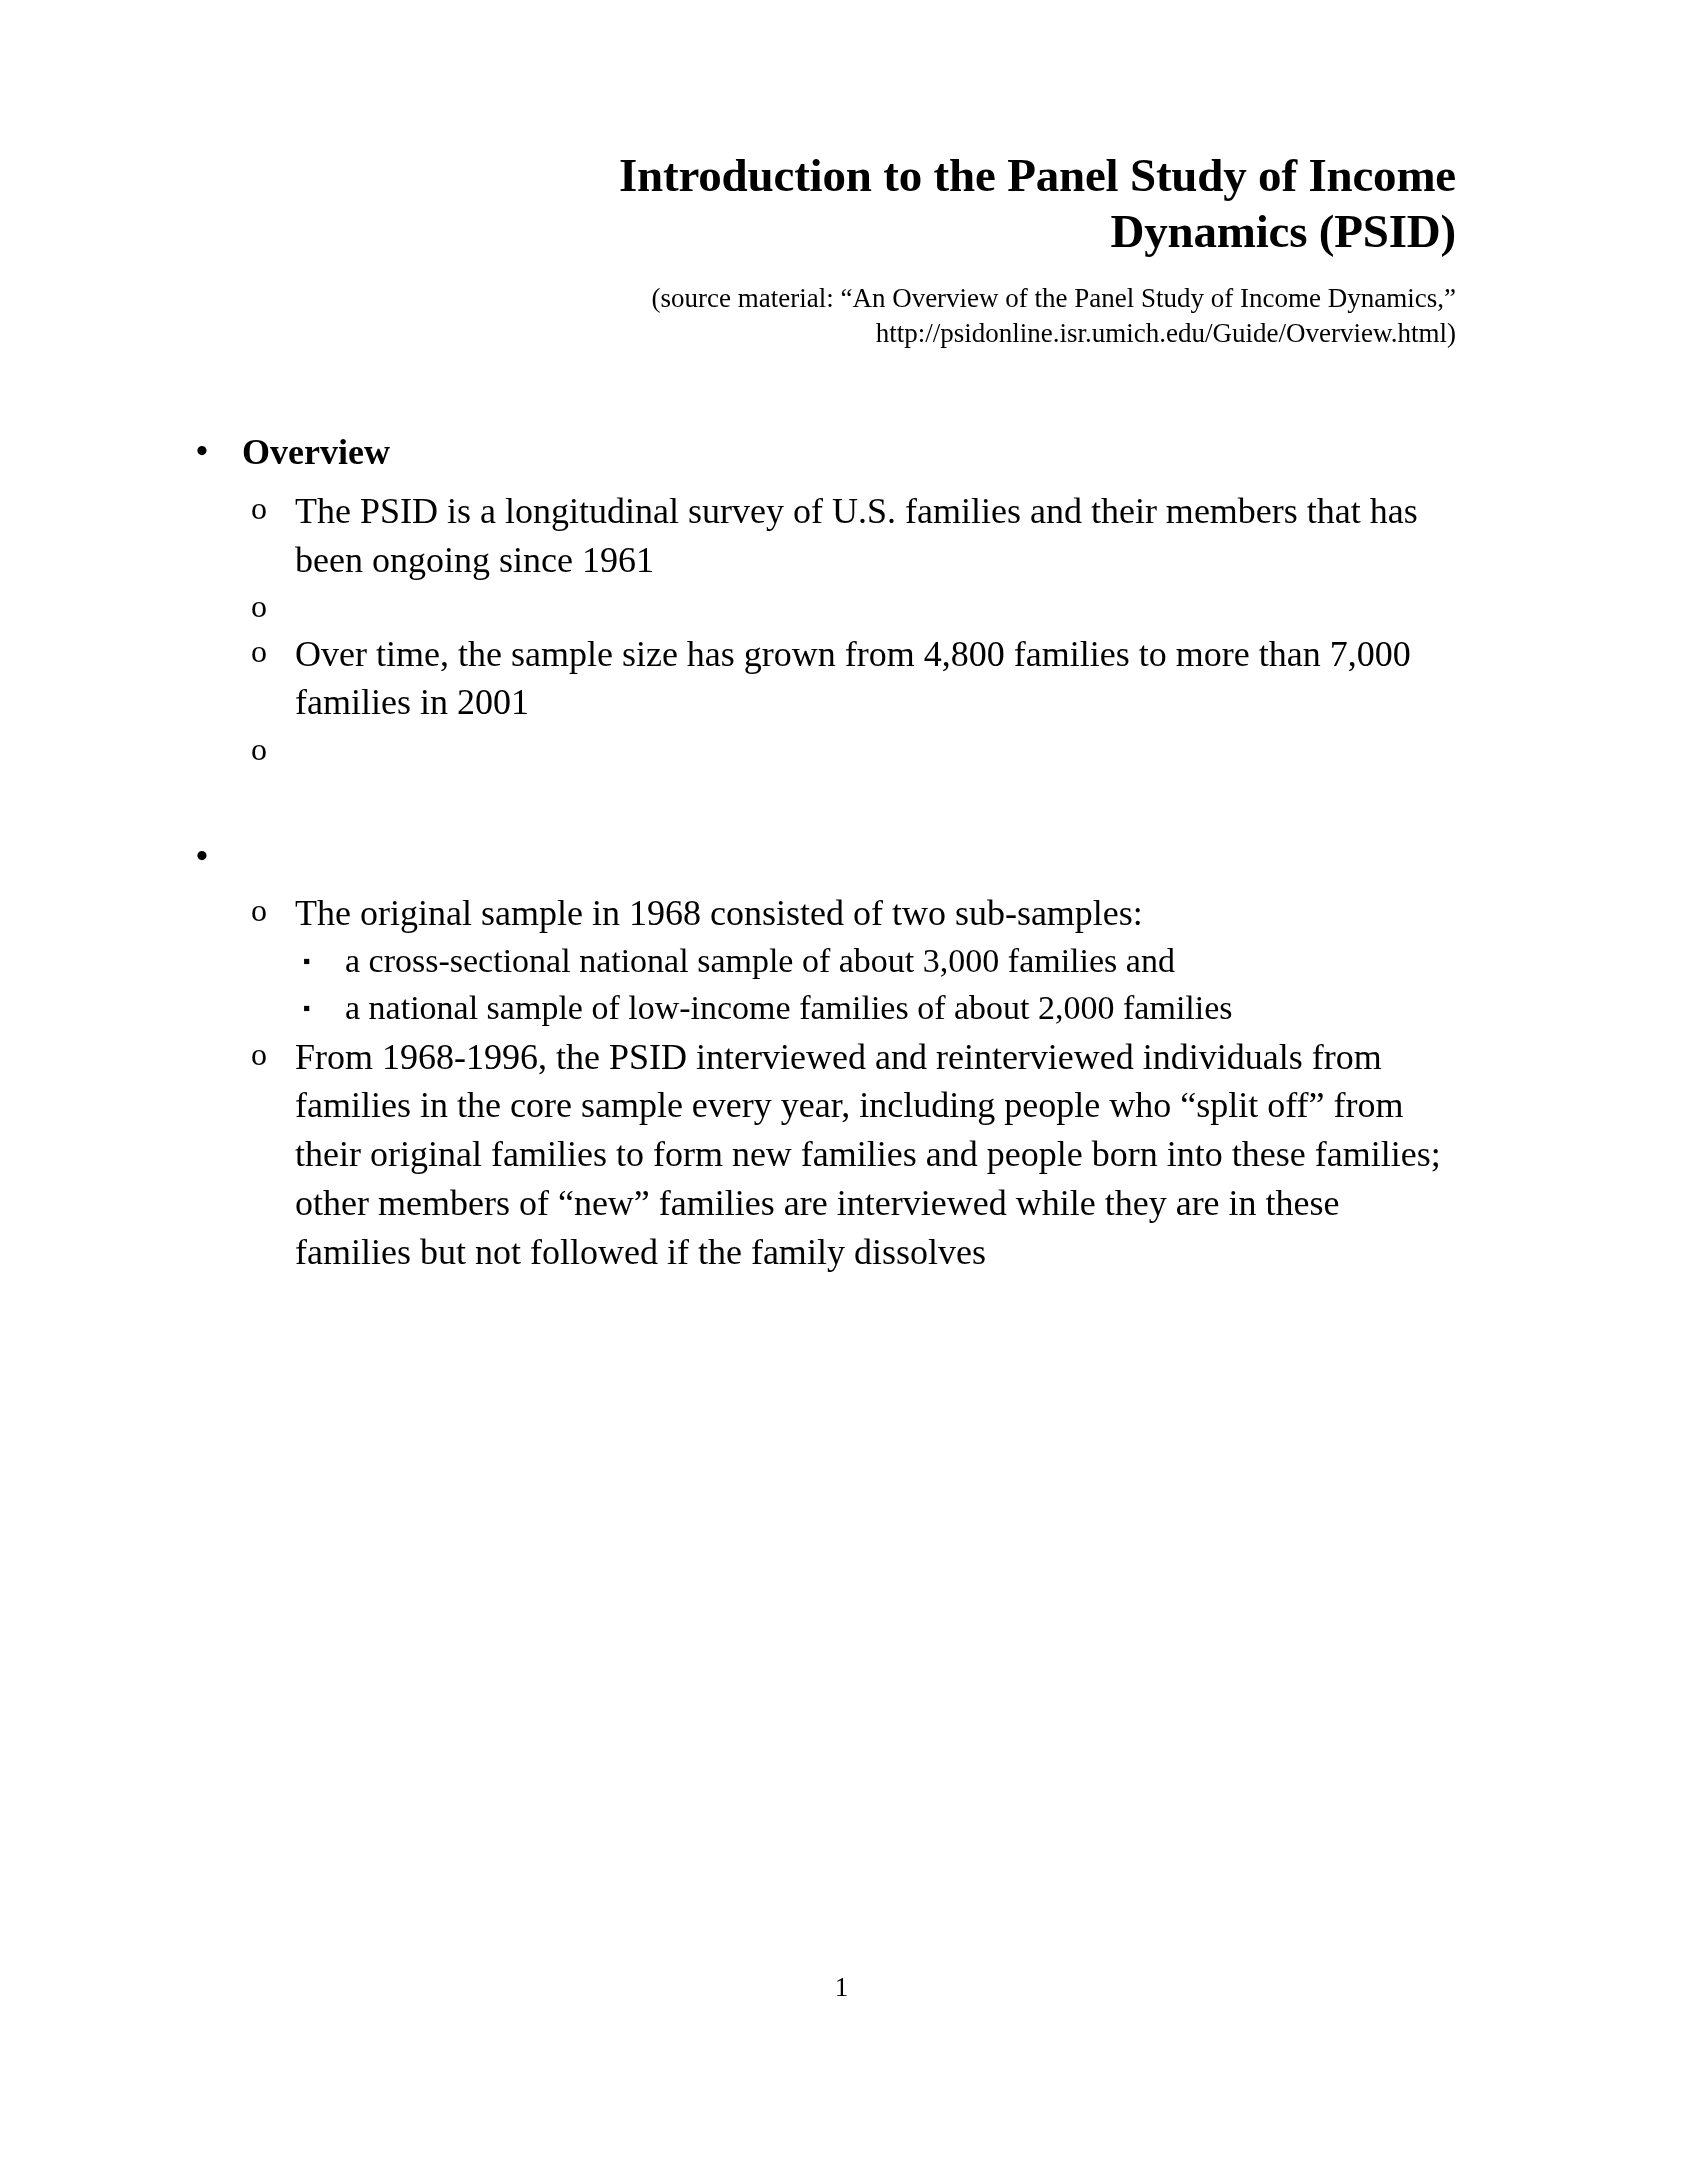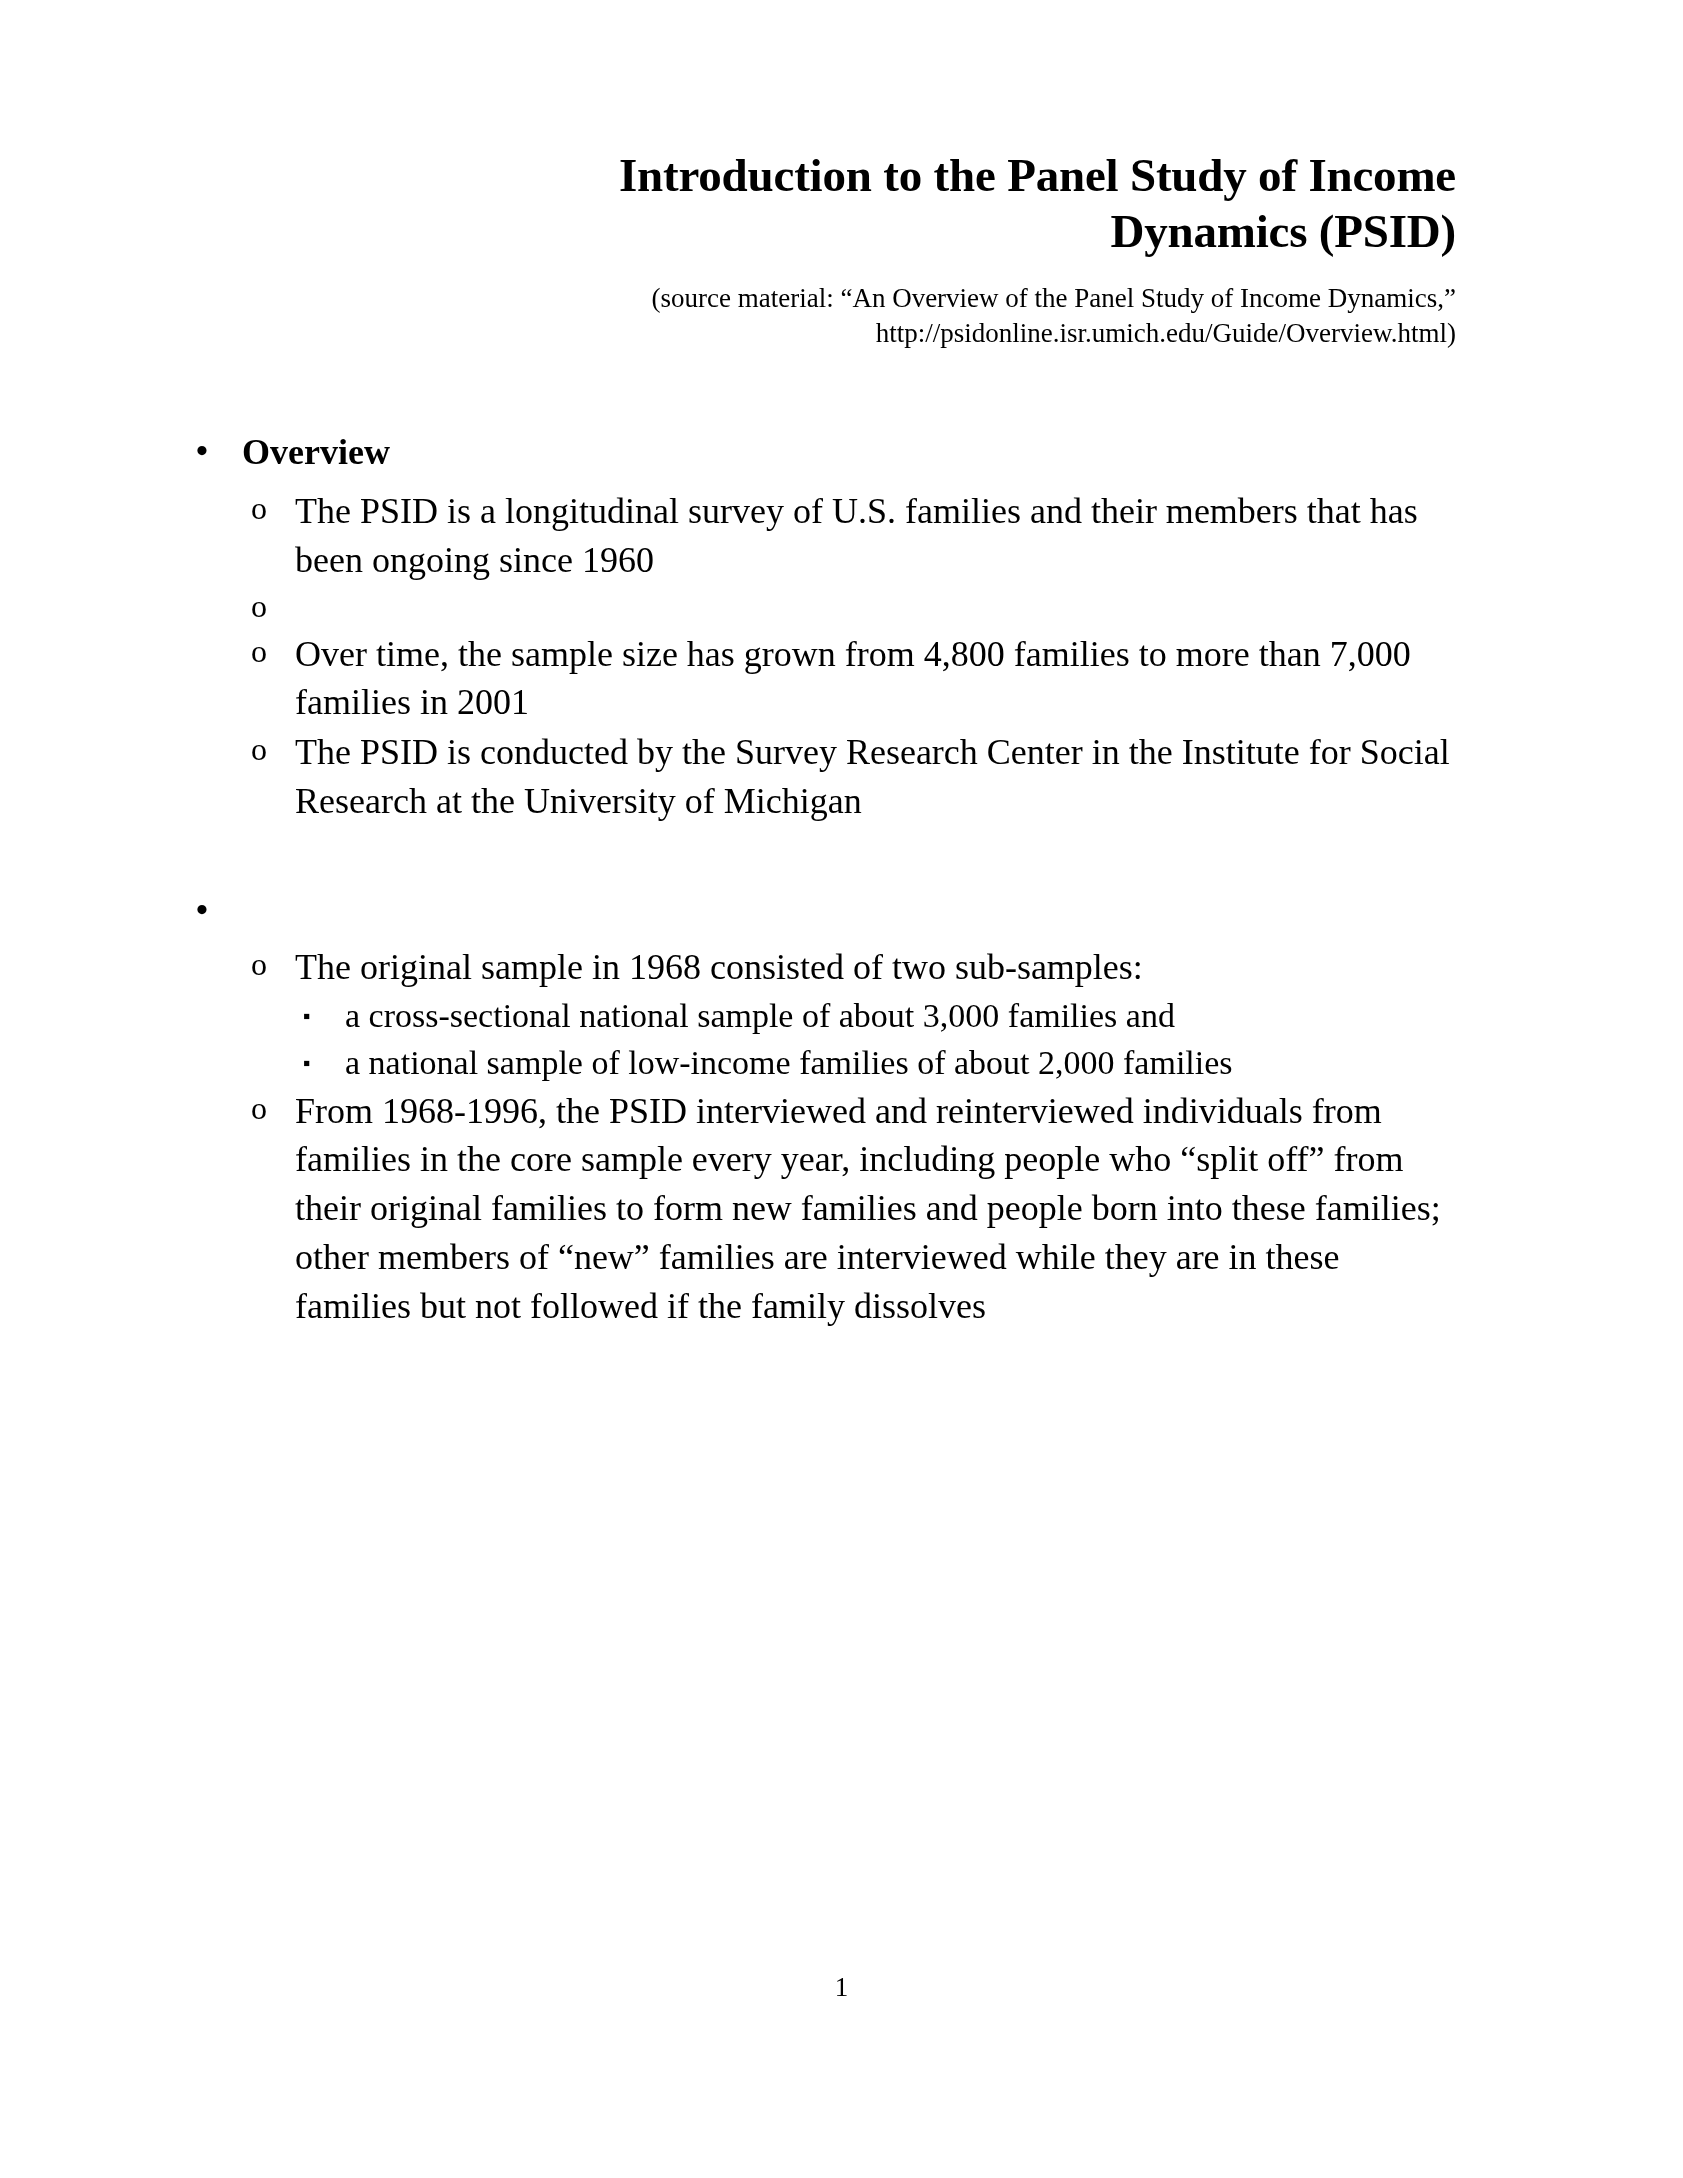--- a/index.html
+++ b/index.html
@@ -143,35 +143,34 @@
 
     <div class="section">
 
       <div class="row lvl1">
         <span class="marker">•</span>
         <span class="text">Overview</span>
       </div>
 
       <div class="row lvl2">
         <span class="marker">o</span>
-        <span class="text">The PSID is a longitudinal survey of U.S. families and their members that has been ongoing since 1960</span>
+        <span class="text">The PSID is a longitudinal survey of U.S. families and their members that has been ongoing since 1961</span>
       </div>
 
       <div class="row lvl2">
         <span class="marker">o</span>
       </div>
 
       <div class="row lvl2">
         <span class="marker">o</span>
         <span class="text">Over time, the sample size has grown from 4,800 families to more than 7,000 families in 2001</span>
       </div>
 
       <div class="row lvl2">
         <span class="marker">o</span>
-        <span class="text">The PSID is conducted by the Survey Research Center in the Institute for Social Research at the University of Michigan</span>
       </div>
 
     </div>
 
     <div class="section">
 
       <div class="row lvl1">
         <span class="marker">•</span>
       </div>
 

